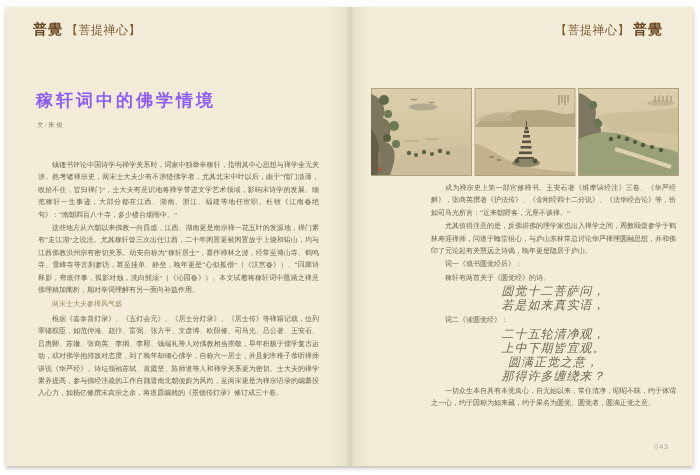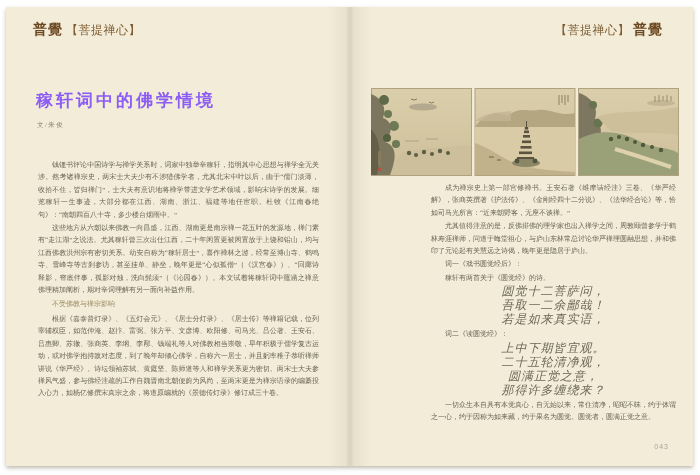--- a/index.html
+++ b/index.html
@@ -69,22 +69,22 @@
     <span class="bracket">【菩提禅心】</span>
     <span class="logo">普覺</span>
   </div>
 
   <div class="title">稼轩词中的佛学情境</div>
   <div class="byline">文/朱俊</div>
 
   <div class="left-body bt">
     <p>钱锺书评论中国诗学与禅学关系时，词家中独举辛稼轩，指明其中心思想与禅学全无关涉。然考诸禅宗史，两宋士大夫少有不涉猎佛学者，尤其北宋中叶以后，由于“儒门淡薄，收拾不住，皆归禅门”，士大夫有意识地将禅学带进文学艺术领域，影响宋诗学的发展。细览稼轩一生事迹，大部分都在江西、湖南、浙江、福建等地任宦职。杜牧《江南春绝句》：“南朝四百八十寺，多少楼台烟雨中。”</p>
     <p>这些地方从六朝以来佛教一向昌盛，江西、湖南更是南宗禅一花五叶的发源地，禅门素有“走江湖”之说法。尤其稼轩曾三次出仕江西，二十年闲置更被闲置放于上饶和铅山，均与江西佛教洪州宗有密切关系。幼安自称为“稼轩居士”，喜作禅林之游，经常至博山寺、鹤鸣寺、雪峰寺等古刹参访，甚至挂单、静坐，晚年更是“心似孤僧”（《汉宫春》）、“回廊诗释影，帘底伴事，孤影对烛，洗白髭须”（《沁园春》）。本文试着将稼轩词中蕴涵之禅意佛理精加阐析，期对辛词理解有另一面向补益作用。</p>
-    <p class="subhead-l">不受佛教与禅宗影响</p>
-    <p>根据《嘉泰普灯录》、《五灯会元》、《居士分灯录》、《居士传》等禅籍记载，位列宰辅权臣，如范仲淹、赵抃、富弼、张方平、文彦博、欧阳修、司马光、吕公著、王安石、吕惠卿、苏辙、张商英、李纲、李邴、钱端礼等人对佛教相当崇敬，早年积极于儒学复古运动，或对佛学抱持敌对态度，到了晚年却倾心佛学，自称六一居士，并且躬率稚子恭听禅师讲说《华严经》。诗坛领袖苏轼、黄庭坚、陈师道等人和禅学关系更为密切。两宋士大夫参禅风气盛，参与佛经注疏的工作自魏晋南北朝便蔚为风尚，至两宋更是为禅宗语录的编纂投入心力，如杨亿修撰宋真宗之余，将道原编就的《景德传灯录》修订成三十卷。</p>
+    <p class="subhead-l">两宋士大夫参禅风气盛</p>
+    <p>根据《嘉泰普灯录》、《五灯会元》、《居士分灯录》、《居士传》等禅籍记载，位列宰辅权臣，如范仲淹、赵抃、富弼、张方平、文彦博、欧阳修、司马光、吕公著、王安石、吕惠卿、苏辙、张商英、李纲、李邴、钱端礼等人对佛教相当崇敬，早年积极于儒学复古运动，或对佛学抱持敌对态度，到了晚年却倾心佛学，自称六一居士，并且躬率稚子恭听禅师讲说《华严经》。诗坛领袖苏轼、黄庭坚、陈师道等人和禅学关系更为密切。士大夫的禅学素养提高，参与佛经注疏的工作自魏晋南北朝便蔚为风尚，至两宋更是为禅宗语录的编纂投入心力，如杨亿修撰宋真宗之余，将道原编就的《景德传灯录》修订成三十卷。</p>
   </div>
 
   <div class="painting">
     <svg width="308" height="90" viewBox="0 0 308 90">
       <defs>
         <linearGradient id="silk" x1="0" y1="0" x2="0" y2="1">
           <stop offset="0" stop-color="#dbcfab"></stop>
           <stop offset="1" stop-color="#cdbe99"></stop>
         </linearGradient>
       </defs>
@@ -174,27 +174,26 @@
     </svg>
   </div>
 
   <div class="right-body bt">
     <p>成为禅宗史上第一部官修禅书。王安石著《维摩诘经注》三卷、《华严经解》，张商英撰著《护法传》、《金刚经四十二分说》、《法华经合论》等，恰如司马光所言：“近来朝野客，无座不谈禅。”</p>
     <p>尤其值得注意的是，反佛排佛的理学家也出入禅学之间，周敦颐曾参学于鹤林寿涯禅师，问道于晦堂祖心，与庐山东林常总讨论华严禅理圆融思想，并和佛印了元论起有关慧远之诗偈，晚年更是隐居于庐山。</p>
     <p>词一《戏书圆觉经后》：</p>
     <p>稼轩有两首关于《圆觉经》的诗。</p>
     <div class="poem">
       <p class="verse">圆觉十二菩萨问，</p>
-      <p class="verse">吾取一二余鄙哉！</p>
       <p class="verse">若是如来真实语，</p>
     </div>
     <p>词二《读圆觉经》：</p>
     <div class="poem">
+      <p class="verse">二十五轮清净观，</p>
       <p class="verse">上中下期皆宜观。</p>
-      <p class="verse">二十五轮清净观，</p>
       <p class="verse">圆满正觉之意，</p>
       <p class="verse">那得许多缠绕来？</p>
     </div>
     <p>一切众生本自具有本觉真心，自无始以来，常住清净，昭昭不昧，约于体谓之一心，约于因称为如来藏，约于果名为圆觉。圆觉者，圆满正觉之意。</p>
 
   </div>
 
   <div class="pageno">043</div>
 
   <div class="fold"></div>

